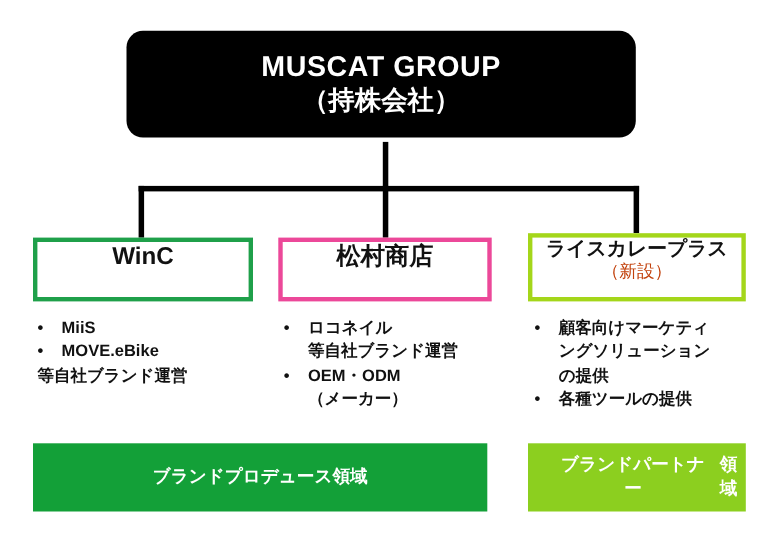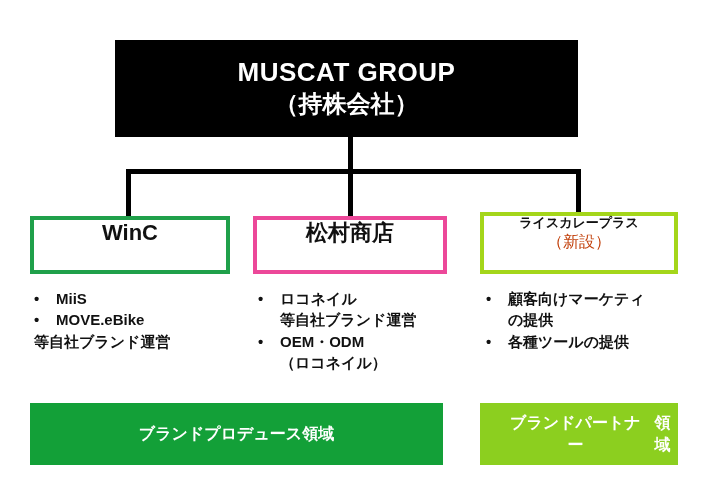--- a/index.html
+++ b/index.html
@@ -13,30 +13,31 @@
     height: 485px;
     background: #ffffff;
     font-family: "Liberation Sans", "DejaVu Sans", sans-serif;
     overflow: hidden;
   }
 
   
   .root-box {
     position: absolute;
     left: 115px;
-    top: 40px;
+    top: 28px;
     width: 463px;
     height: 97px;
     background: #000000;
     color: #ffffff;
     display: flex;
     flex-direction: column;
     align-items: center;
     justify-content: center;
     box-sizing: border-box;
+    border-radius: 15px;
   }
   .root-title {
     font-size: 26px;
     font-weight: bold;
     letter-spacing: 0.5px;
     line-height: 1.15;
   }
   .root-sub {
     font-size: 24px;
     font-weight: bold;
@@ -72,21 +73,21 @@
     color: #111111;
     line-height: 1.15;
   }
   .unit-box .unit-sub {
     font-size: 16px;
     font-weight: normal;
     color: #c2410c;
     line-height: 1.2;
     margin-top: 1px;
   }
-  .unit-box.small .unit-name { font-size: 13px; }
+  .unit-box.small .unit-name { font-size: 18px; }
 
   #box-winc {
     left: 30px; top: 216px; width: 200px; height: 58px;
     border: 4px solid #1FA04A;
   }
   #box-matsumura {
     left: 253px; top: 216px; width: 194px; height: 58px;
     border: 4px solid #ec4899;
   }
   #box-ricecurry {
@@ -195,28 +196,29 @@
   <div class="bullets" id="list-matsumura">
     <div class="bullet-row">
       <span class="bullet-dot">•</span>
       <span class="bullet-text">ロコネイル</span>
     </div>
     <div class="cont-row">等自社ブランド運営</div>
     <div class="bullet-row">
       <span class="bullet-dot">•</span>
       <span class="bullet-text">OEM・ODM</span>
     </div>
-    <div class="cont-row">（ロコネイル）</div>
+    <div class="cont-row">（メーカー）</div>
   </div>
 
   <div class="bullets" id="list-ricecurry">
     <div class="bullet-row">
       <span class="bullet-dot">•</span>
       <span class="bullet-text">顧客向けマーケティ</span>
     </div>
+    <div class="cont-row">ングソリューション</div>
     <div class="cont-row">の提供</div>
     <div class="bullet-row">
       <span class="bullet-dot">•</span>
       <span class="bullet-text">各種ツールの提供</span>
     </div>
   </div>
 
   <div class="banner" id="banner-produce">
     <div>ブランドプロデュース</div>
     <div>領域</div>

